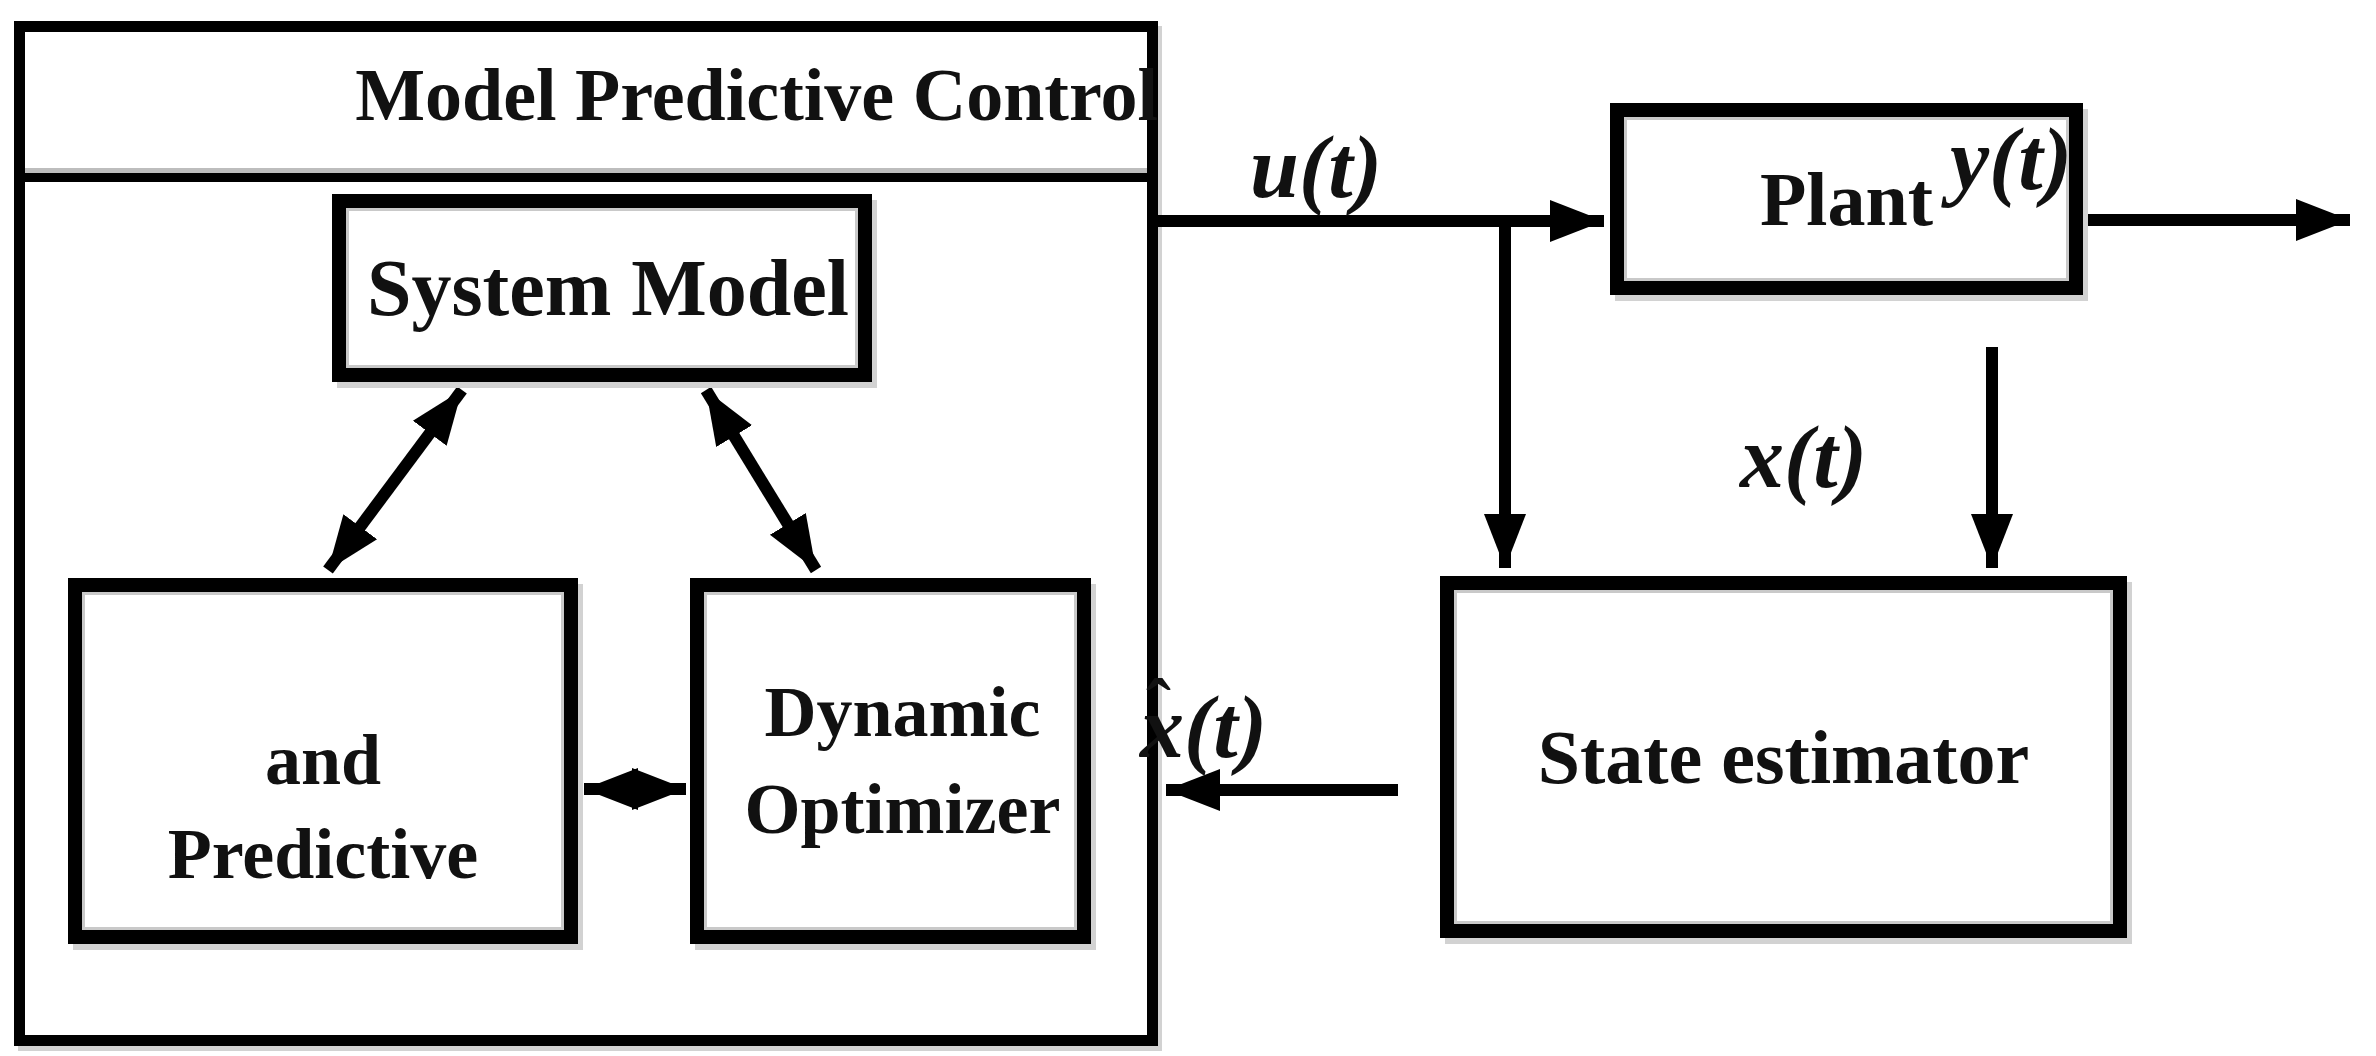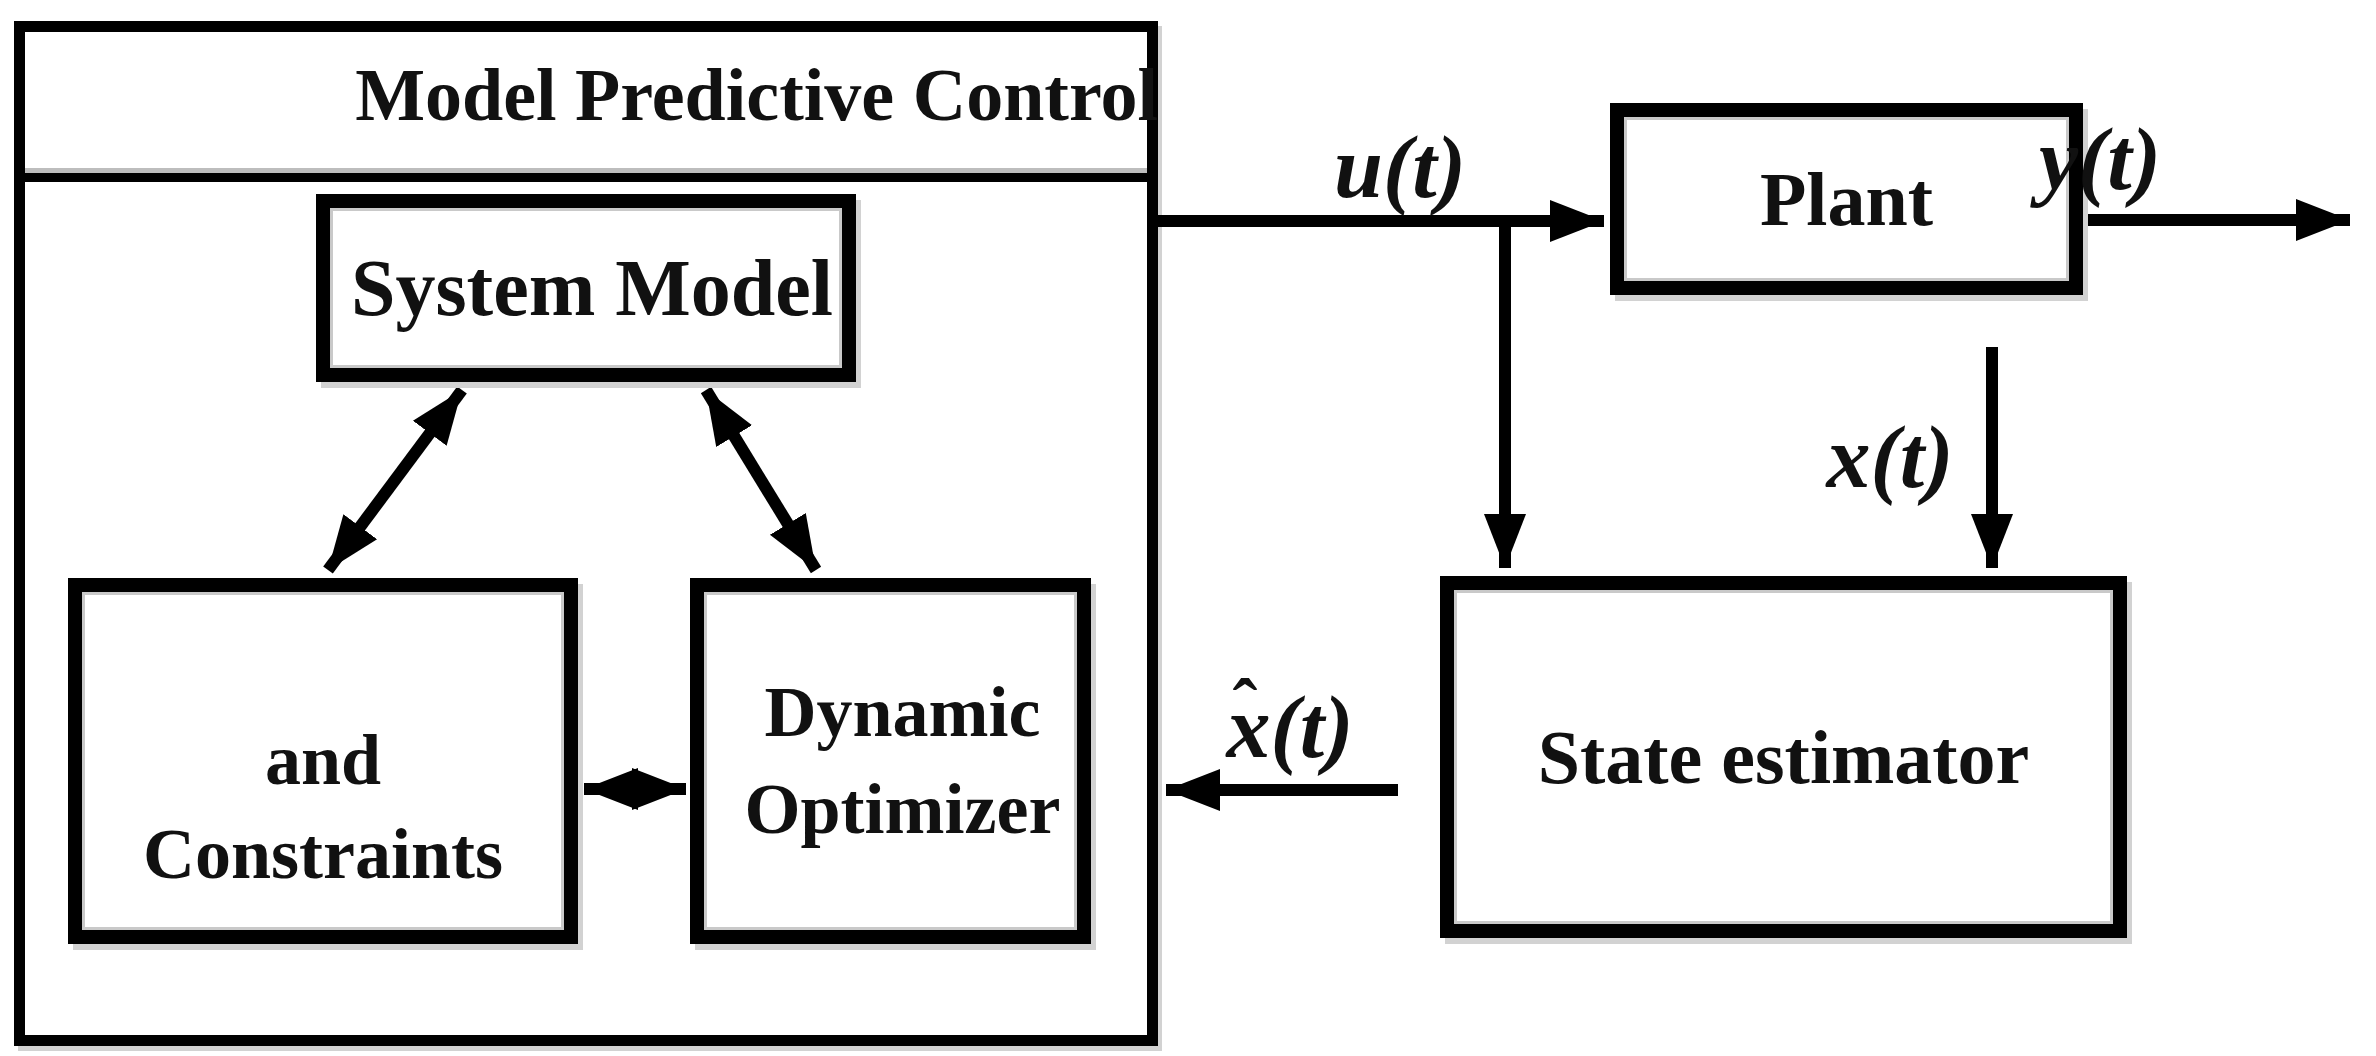--- a/index.html
+++ b/index.html
@@ -13,32 +13,32 @@
        text-align:center;font-weight:bold;box-sizing:border-box;}
 
   #mpc-box{left:14px;top:21px;width:1144px;height:1025px;
            border-width:11px;background:#ffffff;
            box-shadow:4px 5px 0 #d2d2d2;}
   #mpc-title{position:absolute;left:14px;top:58px;width:1144px;
              text-align:right;font-weight:bold;font-size:74px;line-height:74px;}
   #mpc-divider{position:absolute;left:25px;top:168px;width:1122px;height:14px;
                background:linear-gradient(#bdbdbd 0 36%, #000 36% 100%);}
 
-  #system-model-box{left:316px;top:194px;width:540px;height:188px;font-size:80px;padding-left:12px;}
+  #system-model-box{left:332px;top:194px;width:540px;height:188px;font-size:80px;padding-left:12px;}
   #cost-function-box{left:68px;top:578px;width:510px;height:366px;
                      font-size:72px;line-height:1.30;}
   #dynamic-optimizer-box{left:690px;top:578px;width:401px;height:366px;
                          font-size:72px;line-height:1.35;padding-left:24px;}
   #plant-box{left:1610px;top:103px;width:473px;height:192px;font-size:76px;}
   #state-estimator-box{left:1440px;top:576px;width:687px;height:362px;font-size:76px;}
 
   svg#wires{position:absolute;left:0;top:0;width:2376px;height:1056px;}
   svg#wires line{stroke:#000;stroke-width:12;}
 
-  .sig{position:absolute;width:300px;text-align:center;
+  .sig{position:absolute;width:300px;
        font-size:88px;line-height:88px;font-weight:bold;font-style:italic;}
   #label-u{left:1250px;top:124px;}
   #label-y{left:1950px;top:116px;}
   #label-x{left:1740px;top:414px;}
   #label-xhat{left:1140px;top:684px;}
   .xhat{position:relative;display:inline-block;}
   .hat{position:absolute;left:42%;top:-0.30em;transform:translateX(-50%);
        font-style:normal;font-size:0.85em;}
 </style>
 </head>
@@ -67,21 +67,21 @@
   </svg>
 
   <div class="box" id="system-model-box">
     <span>System Model</span>
   </div>
 
   <div class="box" id="cost-function-box">
     <span>
       <br>
       <span>and</span><br>
-      <span>Constraints</span>
+      <span>Predictive</span>
     </span>
   </div>
 
   <div class="box" id="dynamic-optimizer-box">
     <span>
       <span>Dynamic</span><br>
       <span>Optimizer</span>
     </span>
   </div>
 

